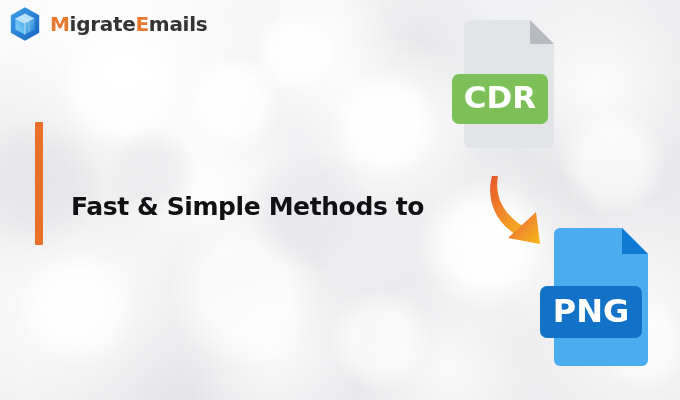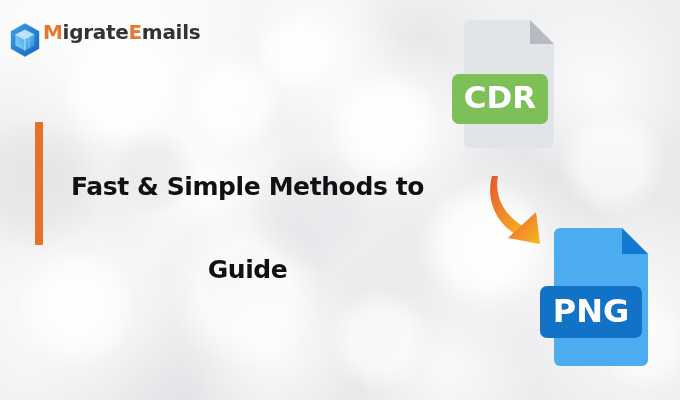--- a/index.html
+++ b/index.html
@@ -40,24 +40,24 @@
   .bokeh {
     position: absolute;
     border-radius: 50%;
     pointer-events: none;
   }
 
   
   .logo-row {
     position: absolute;
     left: 8px;
-    top: 22px;
+    top: 6px;
     display: flex;
-    align-items: flex-start;
-    gap: 1px;
+    align-items: center;
+    gap: 8px;
   }
   .logo-mark {
     width: 34px;
     height: 36px;
     display: block;
   }
   .logo-text {
     font-family: "DejaVu Sans", sans-serif;
     font-size: 20px;
     font-weight: 700;
@@ -164,21 +164,20 @@
     </svg>
     <div class="logo-text">
       <span class="accent">M</span><span class="dark">igrate</span><span class="accent">E</span><span class="dark">mails</span>
     </div>
   </div>
 
   <div class="headline-wrap">
     <div class="accent-bar"></div>
     <h1 class="headline">
       <span class="line hl-dark">Fast &amp; Simple Methods to</span>
-      <span class="line hl-dark">Guide</span>
     </h1>
   </div>
 
   <svg class="file-icon" id="cdr-icon" width="120" height="140" viewBox="0 0 120 140">
 
     <path d="M18 6 h60 l24 24 v98 a6 6 0 0 1 -6 6 h-78 a6 6 0 0 1 -6 -6 v-116 a6 6 0 0 1 6 -6 z" fill="#E2E5E7"></path>
 
     <path d="M78 6 l24 24 h-24 z" fill="#B5BBC1"></path>
 
     <rect x="0" y="60" width="96" height="50" rx="7" fill="#7CC057"></rect>

